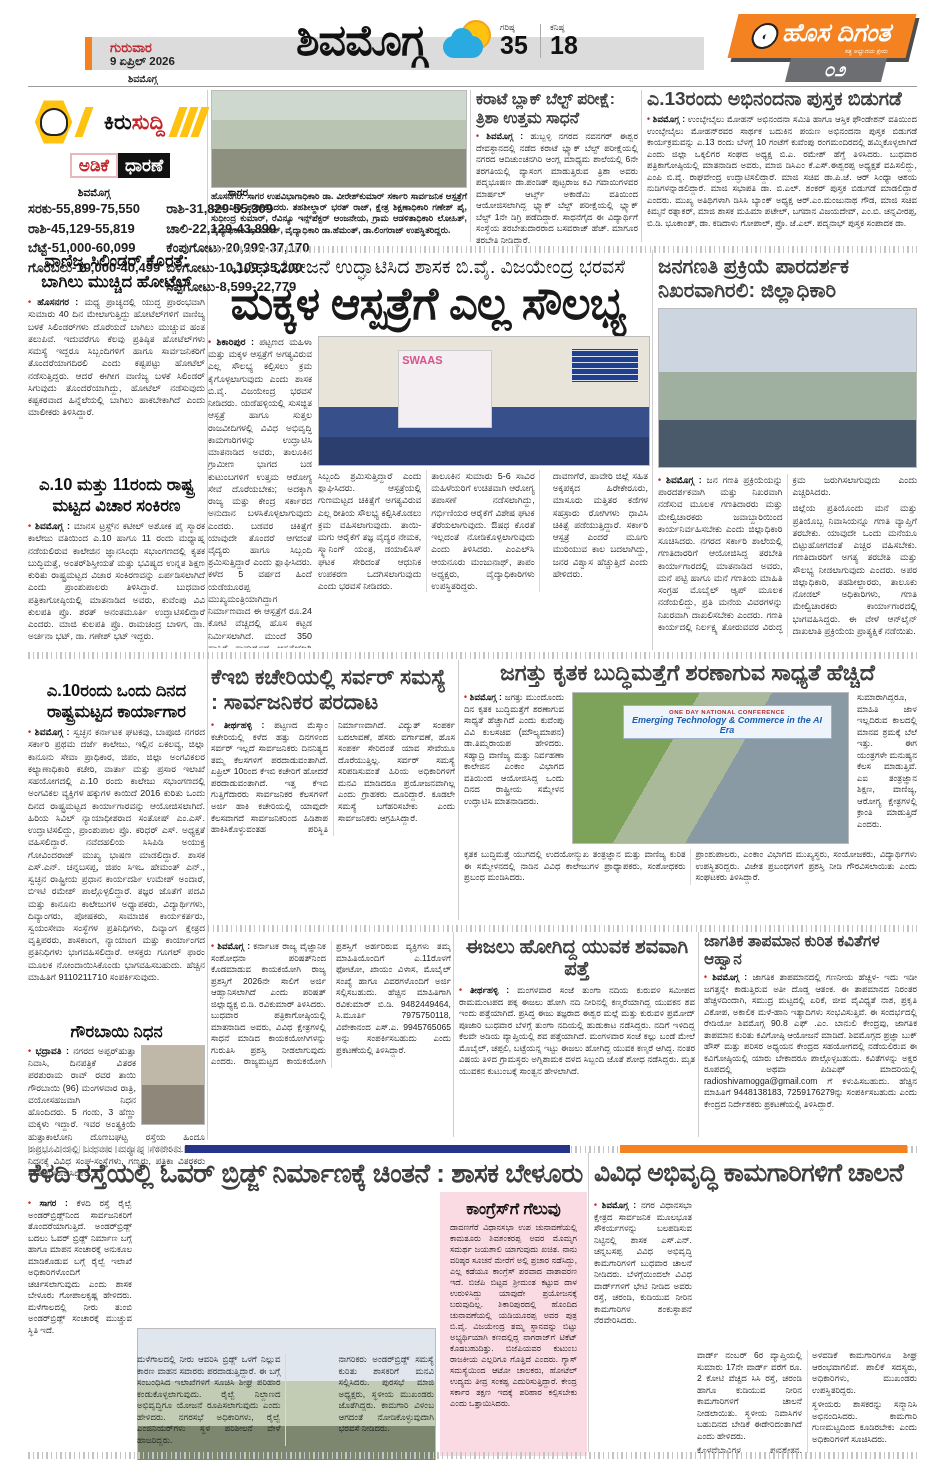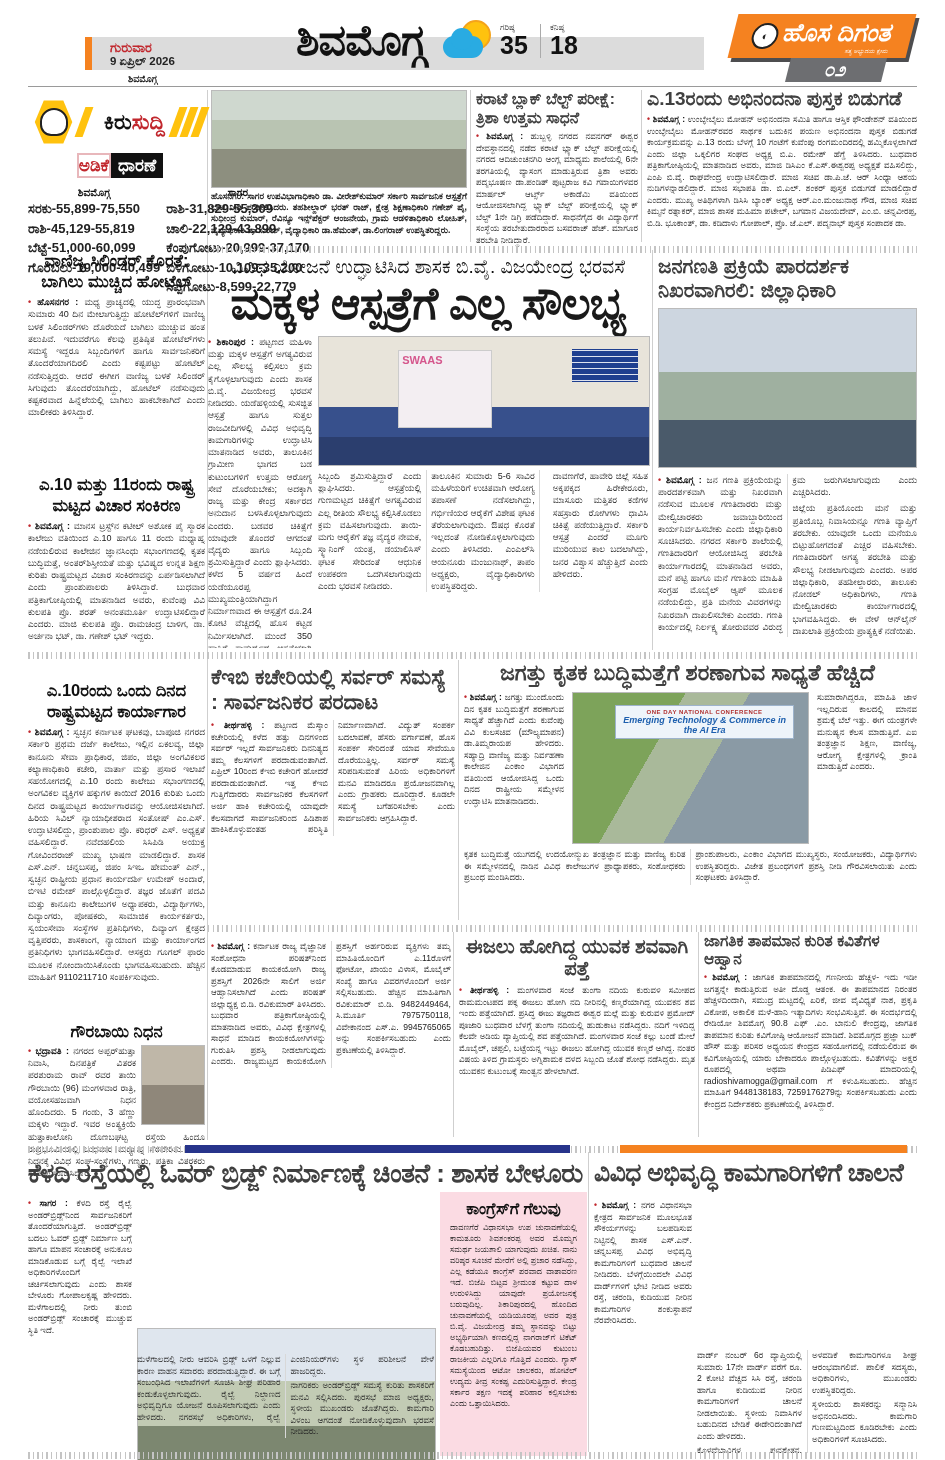--- a/index.html
+++ b/index.html
@@ -35,40 +35,40 @@
   .dl::after{content:" : ";}
   .hc{font-weight:bold;color:#111;text-align:center;}
   .hl{font-weight:bold;color:#404040;}
   .cols2{column-count:2;column-gap:10px;column-rule:1px solid #d8d8d8;}
   .cols3{column-count:3;column-gap:10px;column-rule:1px solid #d8d8d8;}
   
   .ph{position:relative;overflow:hidden;border:1px solid #bbb;}
   .ph-a{background:linear-gradient(180deg,#cfd8cf 0 30%,#b9c4b2 30% 60%,#8d8f7f 60% 100%);}
   .ph-b{background:linear-gradient(180deg,#e8e4da 0 55%,#37508c 55% 78%,#2b3e6e 78% 100%);}
   .ph-d{background:linear-gradient(180deg,#cdd6e0 0 40%,#9fb0a0 40% 70%,#4a5a6a 70% 100%);}
-  .ph-e{background:linear-gradient(120deg,#7da35a 0 35%,#a9b99a 35% 55%,#8a9aa5 55% 100%);}
+  .ph-e{background:linear-gradient(120deg,#7da35a 0 35%,#a9b99a 35% 55%,#8a9aa5 55% 100%);padding-left:40px;}
   .ph-f{background:linear-gradient(180deg,#dfe6ee 0 35%,#c2cbb4 35% 65%,#7c8770 65% 100%);}
   .ph-g{background:linear-gradient(180deg,#bfb7a8 0 50%,#8f877a 50% 100%);}
   .ph-banner{position:absolute;left:18%;top:8%;right:6%;background:#eef4fa;border:1px solid #9db3cc;
              padding:3px 4px;text-align:center;}
   .ph-banner .t1{color:#b03030;font-size:6px;font-weight:bold;letter-spacing:.5px;}
   .ph-banner .t2{color:#1d5fae;font-size:9px;font-weight:bold;font-style:italic;}
   .ph-swaas{position:absolute;left:24%;top:10%;width:26%;height:55%;background:#f3eef2;border:1px solid #ccc;
             color:#d5578d;font-weight:bold;font-size:11px;padding:3px;}
   .ph-bluebox{position:absolute;right:2%;top:6%;width:20%;height:26%;background:#1f3f8f;border-radius:3px;
               background-image:repeating-linear-gradient(180deg,transparent 0 5px,rgba(255,255,255,.85) 5px 6px);background-clip:content-box;padding:4px;}
   .caption{font-size:8.6px;line-height:1.3;font-weight:bold;color:#222;text-align:justify;}
   
   .hex{width:46px;height:46px;background:#ffc20e;clip-path:polygon(25% 3%,75% 3%,98% 50%,75% 97%,25% 97%,2% 50%);
        display:flex;align-items:center;justify-content:center;}
   .hex-hand{width:24px;height:24px;background:#fff;border:2px solid #222;border-radius:50% 50% 40% 40%;}
   .chev{width:8px;height:30px;background:#ffc20e;transform:skewX(-20deg);margin-left:3px;}
   .ks-black{color:#111;font-weight:bold;font-size:21px;}
   .ks-red{color:#c1272d;font-weight:bold;font-size:21px;}
-  .pb-red{color:#c1272d;background:#fff;border:2px solid #e8b7bb;font-weight:bold;font-size:17px;padding:1px 0;}
+  .pb-red{color:#c1272d;background:#fff;border:2px solid #e8b7bb;font-weight:bold;font-size:17px;padding:1px 7px;}
   .pb-black{color:#fff;background:#111;font-weight:bold;font-size:17px;padding:3px 7px;}
   .mkt-name{font-weight:bold;font-size:10.5px;text-align:center;color:#111;}
   .mkt-row{font-size:13px;font-weight:bold;color:#222;line-height:1.5;white-space:nowrap;}
   
   .pinkbox{background:#fbdbe3;padding:8px 10px;}
   .pinkbox .ph3{font-size:16px;font-weight:bold;text-align:center;color:#111;margin:0 0 5px;}
   .navy-bar{background:#27348b;height:8px;}
   .orange-bar{background:#f58220;height:8px;}
   h3,h2,p{margin:0;padding:0;}
 </style>
@@ -295,21 +295,21 @@
   <div class="abs" style="left:28px;top:1158px;width:557px;">
     <h2 class="hl" style="font-size:26px;letter-spacing:-.5px;">ಕೆಳದಿ ರಸ್ತೆಯಲ್ಲಿ ಓವರ್ ಬ್ರಿಡ್ಜ್ ನಿರ್ಮಾಣಕ್ಕೆ ಚಿಂತನೆ : ಶಾಸಕ ಬೇಳೂರು</h2>
   </div>
   <div class="abs" style="left:28px;top:1198px;width:104px;height:255px;overflow:hidden;">
     <p class="bt2"><span class="dl">ಸಾಗರ</span><span>ಕೆಳದಿ ರಸ್ತೆ ರೈಲ್ವೆ ಅಂಡರ್‌ಬ್ರಿಡ್ಜ್‌ನಿಂದ ಸಾರ್ವಜನಿಕರಿಗೆ ತೊಂದರೆಯಾಗುತ್ತಿದೆ. ಅಂಡರ್‌ಬ್ರಿಡ್ಜ್ ಬದಲು ಓವರ್ ಬ್ರಿಡ್ಜ್ ನಿರ್ಮಾಣ ಬಗ್ಗೆ ಹಾಗೂ ಮಾಪನ ಸಂಚಾರಕ್ಕೆ ಅನುಕೂಲ ಮಾಡಿಕೊಡುವ ಬಗ್ಗೆ ರೈಲ್ವೆ ಇಲಾಖೆ ಅಧಿಕಾರಿಗಳೊಂದಿಗೆ ಚರ್ಚಿಸಲಾಗುವುದು ಎಂದು ಶಾಸಕ ಬೇಳೂರು ಗೋಪಾಲಕೃಷ್ಣ ಹೇಳಿದರು. ಮಳೆಗಾಲದಲ್ಲಿ ನೀರು ತುಂಬಿ ಅಂಡರ್‌ಬ್ರಿಡ್ಜ್ ಸಂಚಾರಕ್ಕೆ ಮುಚ್ಚುವ ಸ್ಥಿತಿ ಇದೆ.</span></p>
   </div>
   <div class="abs ph ph-f" style="left:137px;top:1198px;width:297px;height:150px;"></div>
   <div class="abs" style="left:137px;top:1354px;width:297px;height:100px;overflow:hidden;">
     <div class="cols2 bt2">
       <p>ಮಳೆಗಾಲದಲ್ಲಿ ನೀರು ಆವರಿಸಿ ಬ್ರಿಡ್ಜ್ ಒಳಗೆ ನಿಲ್ಲುವ ಕಾರಣ ವಾಹನ ಸವಾರರು ಪರದಾಡುತ್ತಿದ್ದಾರೆ. ಈ ಬಗ್ಗೆ ಸಂಬಂಧಿಸಿದ ಇಲಾಖೆಗಳಿಗೆ ಸೂಚಿಸಿ ಶೀಘ್ರ ಪರಿಹಾರ ಕಂಡುಕೊಳ್ಳಲಾಗುವುದು. ರೈಲ್ವೆ ನಿಲ್ದಾಣದ ಅಭಿವೃದ್ಧಿಗೂ ಯೋಜನೆ ರೂಪಿಸಲಾಗುವುದು ಎಂದು ಹೇಳಿದರು. ನಗರಸಭೆ ಅಧಿಕಾರಿಗಳು, ರೈಲ್ವೆ ಎಂಜಿನಿಯರ್‌ಗಳು ಸ್ಥಳ ಪರಿಶೀಲನೆ ವೇಳೆ ಹಾಜರಿದ್ದರು.</p>
-      <p style="margin-top:3px;">ನಾಗರಿಕರು ಅಂಡರ್‌ಬ್ರಿಡ್ಜ್ ಸಮಸ್ಯೆ ಕುರಿತು ಶಾಸಕರಿಗೆ ಮನವಿ ಸಲ್ಲಿಸಿದರು. ಪುರಸಭೆ ಮಾಜಿ ಅಧ್ಯಕ್ಷರು, ಸ್ಥಳೀಯ ಮುಖಂಡರು ಜೊತೆಗಿದ್ದರು. ಕಾಮಗಾರಿ ವಿಳಂಬ ಆಗದಂತೆ ನೋಡಿಕೊಳ್ಳುವುದಾಗಿ ಭರವಸೆ ನೀಡಿದರು.</p>
+      <p style="margin-top:3px;margin-left:48px;">ನಾಗರಿಕರು ಅಂಡರ್‌ಬ್ರಿಡ್ಜ್ ಸಮಸ್ಯೆ ಕುರಿತು ಶಾಸಕರಿಗೆ ಮನವಿ ಸಲ್ಲಿಸಿದರು. ಪುರಸಭೆ ಮಾಜಿ ಅಧ್ಯಕ್ಷರು, ಸ್ಥಳೀಯ ಮುಖಂಡರು ಜೊತೆಗಿದ್ದರು. ಕಾಮಗಾರಿ ವಿಳಂಬ ಆಗದಂತೆ ನೋಡಿಕೊಳ್ಳುವುದಾಗಿ ಭರವಸೆ ನೀಡಿದರು.</p>
     </div>
   </div>
 
   <div class="abs pinkbox" style="left:440px;top:1192px;width:127px;height:248px;overflow:hidden;">
     <h3 class="ph3">ಕಾಂಗ್ರೆಸ್‌ಗೆ ಗೆಲುವು</h3>
     <p class="bt2" style="font-size:8.2px;">ದಾವಣಗೆರೆ ವಿಧಾನಸಭಾ ಉಪ ಚುನಾವಣೆಯಲ್ಲಿ ಕಾಮತೂರು ಶಿವಶಂಕರಪ್ಪ ಅವರ ಮೊಮ್ಮಗ ಸಮರ್ಥ ಜಯಶಾಲಿ ಯಾಗುವುದು ಖಚಿತ. ನಾನು ವರಿಷ್ಠರ ಸೂಚನೆ ಮೇರೆಗೆ ಅಲ್ಲಿ ಪ್ರಚಾರ ನಡೆಸಿದ್ದು, ಎಲ್ಲ ಕಡೆಯೂ ಕಾಂಗ್ರೆಸ್ ಪರವಾದ ವಾತಾವರಣ ಇದೆ. ಬಿಜೆಪಿ ಬಿಟ್ಟವ ಶ್ರೀಮಂತ ಕಟ್ಟುವ ದಾಳ ಉರುಳಿಸಿದ್ದು ಯಾವುದೇ ಪ್ರಯೋಜನಕ್ಕೆ ಬರುವುದಿಲ್ಲ. ಶಿಕಾರಿಪುರದಲ್ಲಿ ಹೊಂದಿದ ಚುನಾವಣೆಯಲ್ಲಿ ಯಡಿಯೂರಪ್ಪ ಅವರ ಪುತ್ರ ಬಿ.ವೈ. ವಿಜಯೇಂದ್ರ ತಮ್ಮ ಸ್ಥಾನವನ್ನು ಬಿಟ್ಟು ಅಭ್ಯರ್ಥಿಯಾಗಿ ಕಣದಲ್ಲಿದ್ದ ನಾಗರಾಜ್‌ಗೆ ಟಿಕೆಟ್ ಕೊಡಬಹುದಿತ್ತು. ಬಿಜೆಪಿಯವರ ಕುಟುಂಬ ರಾಜಕೀಯ ಎಲ್ಲರಿಗೂ ಗೊತ್ತಿದೆ ಎಂದರು. ಗ್ಯಾಸ್ ಸಮಸ್ಯೆಯಿಂದ ಆಟೋ ಚಾಲಕರು, ಹೋಟೆಲ್ ಉದ್ಯಮ ತೀವ್ರ ಸಂಕಷ್ಟ ಎದುರಿಸುತ್ತಿದ್ದಾರೆ. ಕೇಂದ್ರ ಸರ್ಕಾರ ತಕ್ಷಣ ಇದಕ್ಕೆ ಪರಿಹಾರ ಕಲ್ಪಿಸಬೇಕು ಎಂದು ಒತ್ತಾಯಿಸಿದರು.</p>
   </div>
 
   <div class="abs vr" style="left:588px;top:1152px;height:300px;"></div>
 

